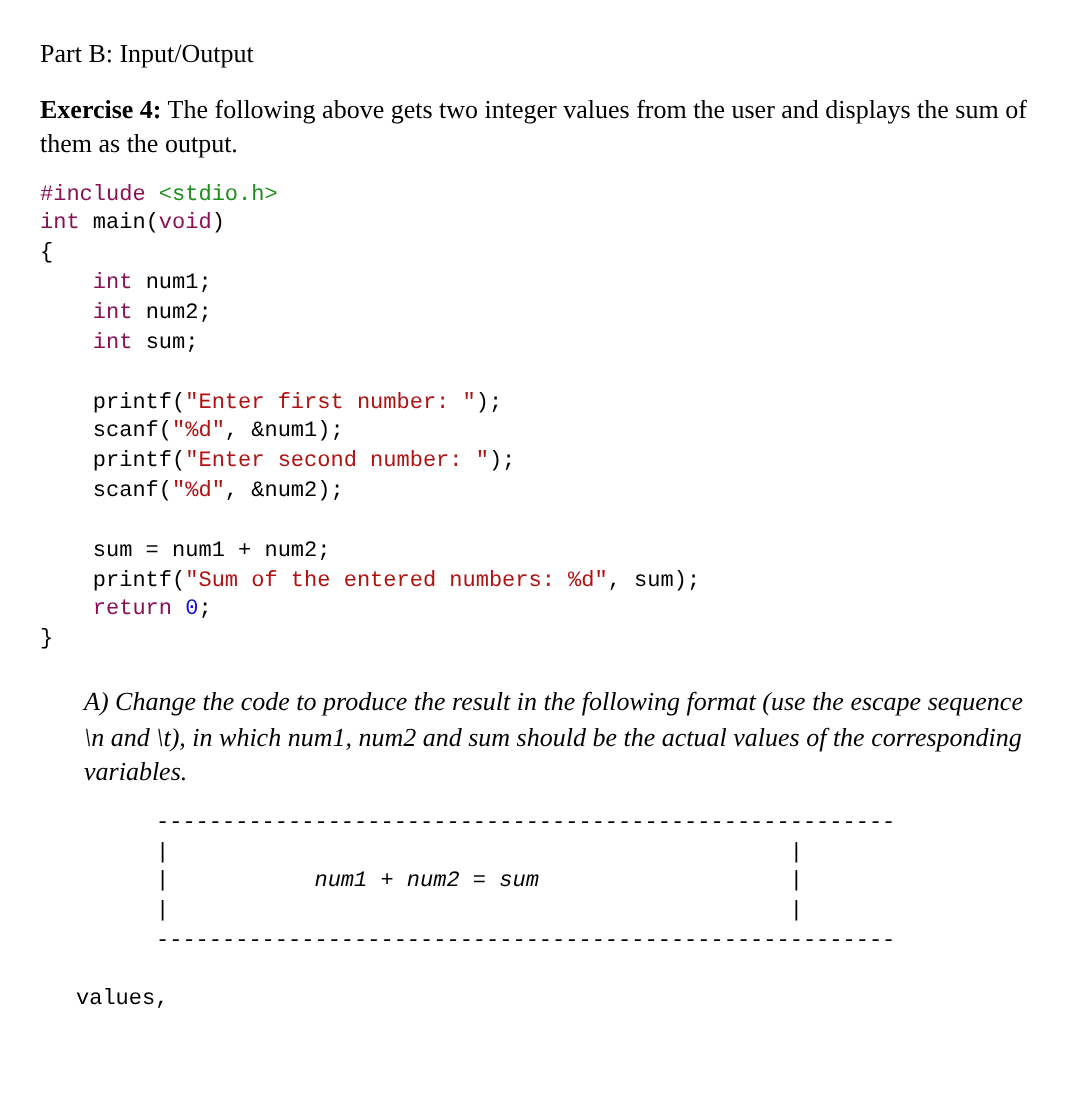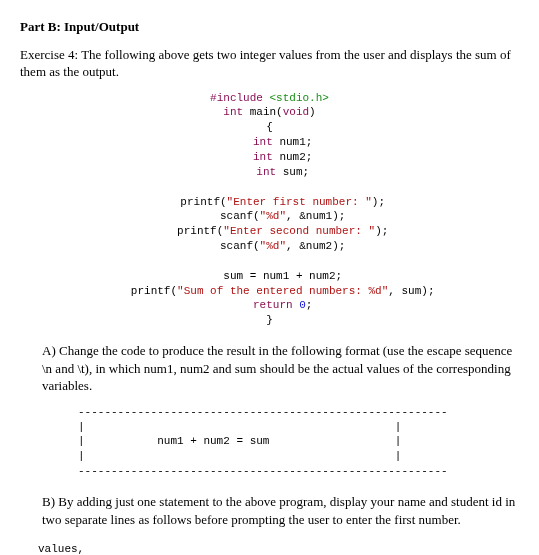--- a/index.html
+++ b/index.html
@@ -6,43 +6,42 @@
     margin: 0;
     padding: 18px 20px;
     width: 539px;
     box-sizing: border-box;
     font-family: "Times New Roman", Times, serif;
     font-size: 13px;
     color: #000;
     background: #fff;
     line-height: 1.35;
   }
-  .heading { font-weight: bold; margin-bottom: 10px; }
+  .heading { font-weight: normal; margin-bottom: 10px; }
   .exercise { margin-bottom: 10px; }
-  .exercise .lead { font-weight: normal; }
+  .exercise .lead { font-weight: bold; }
   pre.code {
     font-family: Menlo, Consolas, "Courier New", monospace;
     font-size: 11px;
     line-height: 1.35;
     white-space: pre;
     margin: 6px 0 14px 0;
-    text-align: center;
   }
   pre.plain {
     font-family: Menlo, Consolas, "Courier New", monospace;
     font-size: 11px;
     white-space: pre;
     margin: 4px 0 0 18px;
   }
   .kw { color: #8a1055; }       
   .pp { color: #8a1055; }       
   .hdr { color: #1a8f1a; }
   .str { color: #b01212; }      
   .num { color: #1010d6; }      
-  .part-list { margin: 0 0 0 22px; }
+  .part-list { margin: 0 0 0 22px; font-style: italic; }
   .part-item { margin-bottom: 14px; }
   .part-label { display: inline; }
   .part-text { display: inline; }
   .output-box {
     margin: 10px 0 6px 36px;
     font-family: Menlo, Consolas, "Courier New", monospace;
     font-size: 11px;
     white-space: pre;
   }
   .dashline { letter-spacing: 0; }
@@ -78,21 +77,17 @@
   <div class="part-item">
     <span class="part-label">A)</span>
     <span class="part-text">Change the code to produce the result in the following format (use the escape sequence \n and \t), in which num1, num2 and sum should be the actual values of the corresponding variables.</span>
     <div class="output-box"><span class="dashline">--------------------------------------------------------</span>
 <span>|                                               |</span>
 <span>|           num1 + num2 = sum                   |</span>
 <span>|                                               |</span>
 <span class="dashline">--------------------------------------------------------</span></div>
   </div>
 
-  <div class="part-item">
-    <span class="part-label">B)</span>
-    <span class="part-text">By adding just one statement to the above program, display your name and student id in two separate lines as follows before prompting the user to enter the first number.</span>
-  </div>
 </div>
 
 <pre class="plain"><span>values,</span>
 
 </pre>
 
 </body></html>

